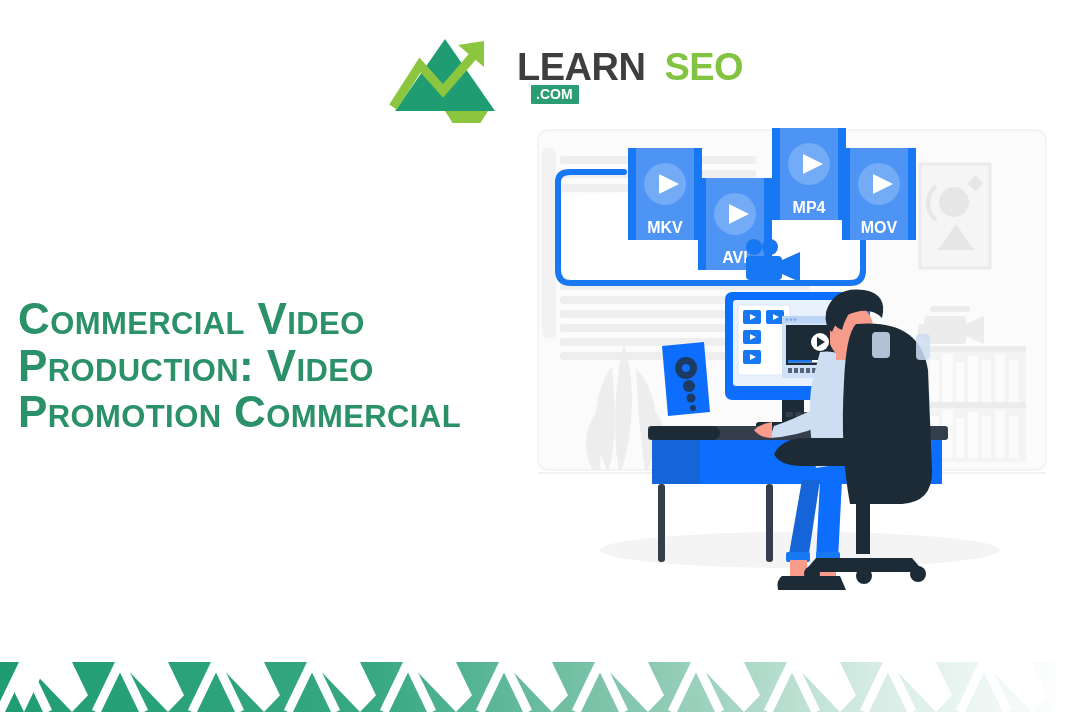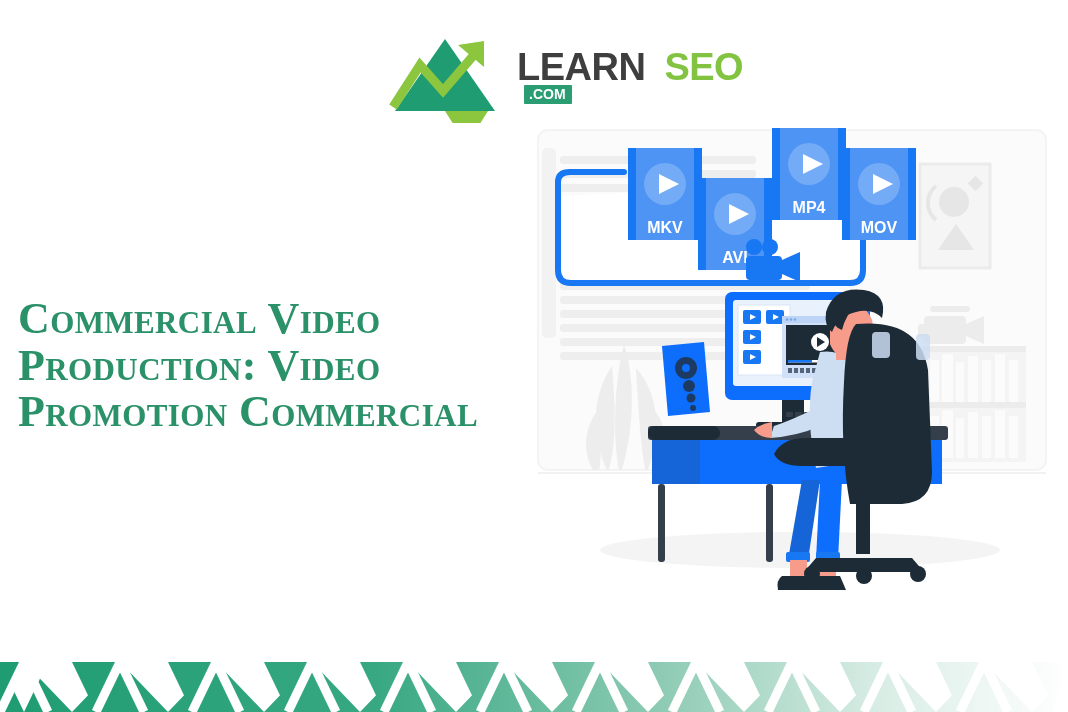--- a/index.html
+++ b/index.html
@@ -23,28 +23,28 @@
   .lt-dark {
     font-size:38px; font-weight:800; color:#3e3e3e;
     letter-spacing:-0.5px; font-family:"Liberation Sans", sans-serif;
   }
   .lt-green {
     font-size:38px; font-weight:800; color:#82c341;
     letter-spacing:-0.5px; margin-left:19px;
   }
   .lt-badge {
     background:#2a9e72; color:#ffffff; font-size:14px; font-weight:800;
-    padding:3px 6px 3px 5px; margin-left:7px; margin-bottom:4px;
+    padding:3px 6px 3px 5px; margin-left:14px; margin-bottom:4px;
     letter-spacing:0px; border-radius:1px;
   }
 
   
   .title {
     position:absolute; left:18px; top:296px; width:470px;
-    font-family:Liberation Serif, serif;
+    font-family:Liberation Sans, sans-serif;
     font-variant:small-caps;
     font-size:44px;
     line-height:1.06;
     color:#2a9168;
     letter-spacing:0.4px;
   }
 
   
   .illus { position:absolute; left:520px; top:120px; width:548px; height:470px; }
   .illus svg { display:block; }

